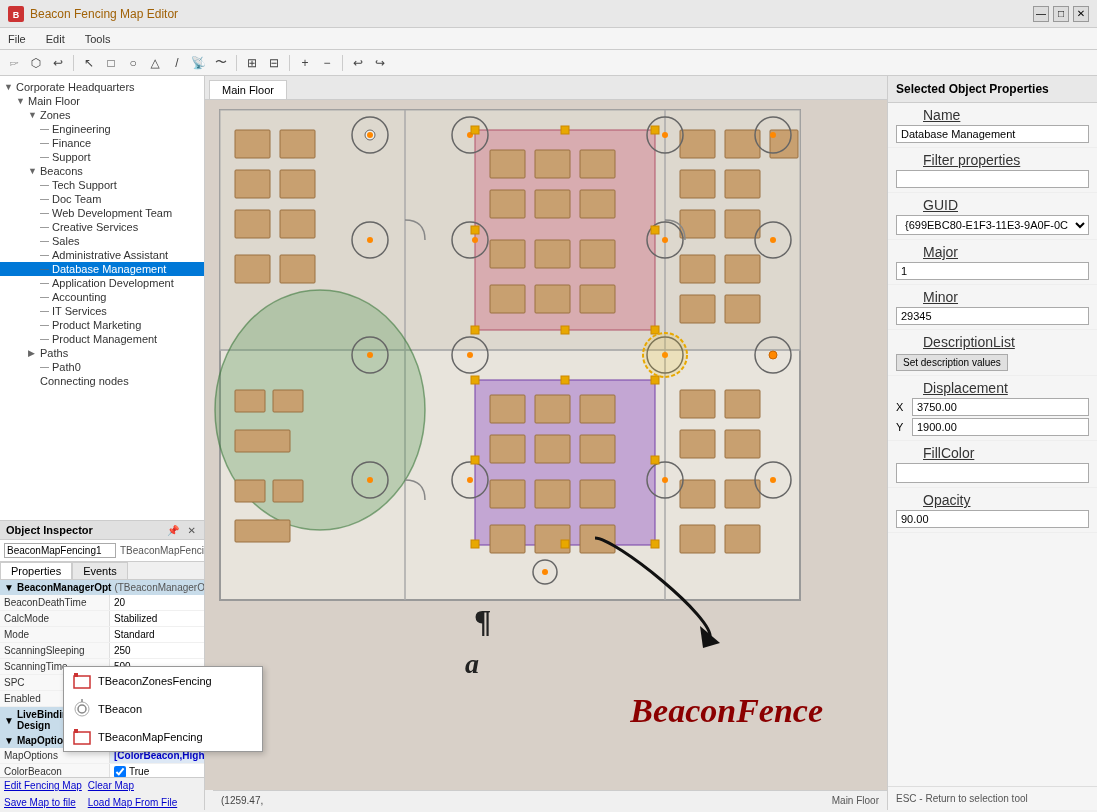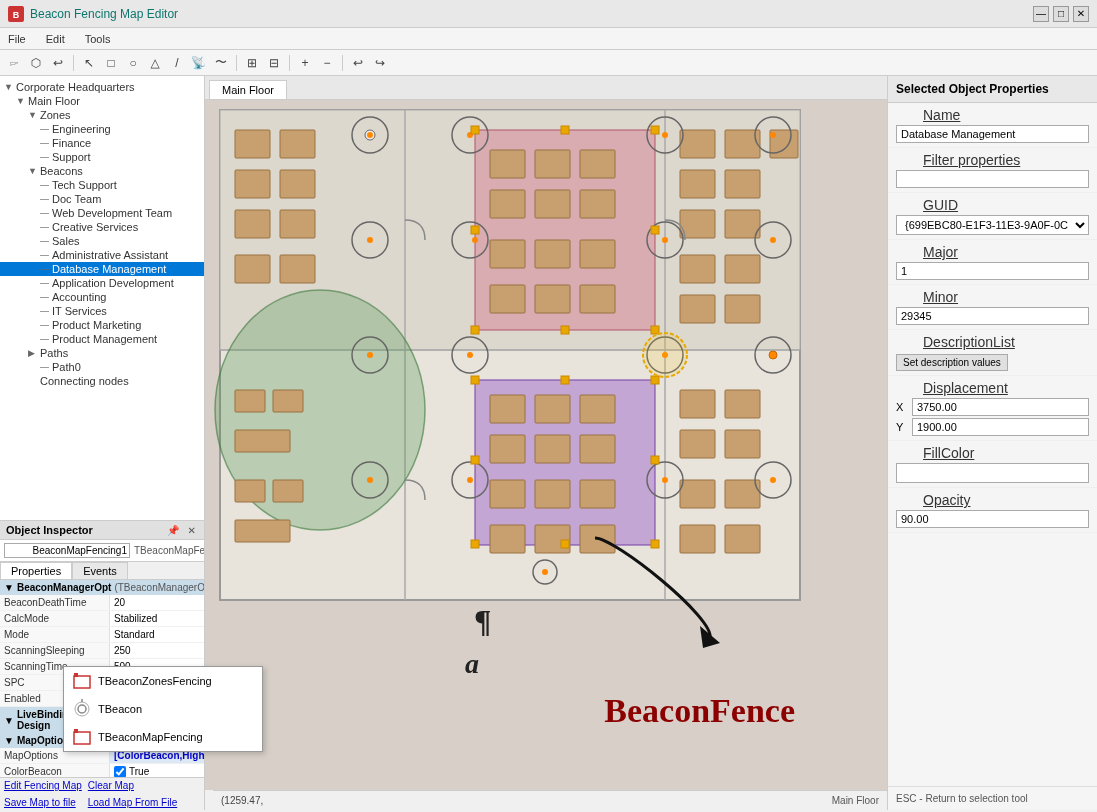--- a/index.html
+++ b/index.html
@@ -2,21 +2,21 @@
 <html><head>
   <meta charset="utf-8">
   <style>
     * { box-sizing: border-box; margin: 0; padding: 0; }
     body { font-family: 'Segoe UI', Tahoma, Geneva, Verdana, sans-serif; font-size: 11px; background: #f0f0f0; overflow: hidden; width: 1097px; height: 812px; }
     
     
     .title-bar { background: #e8e8e8; border-bottom: 1px solid #ccc; display: flex; align-items: center; justify-content: space-between; padding: 4px 8px; height: 28px; }
     .title-bar-left { display: flex; align-items: center; gap: 6px; }
     .title-icon { width: 16px; height: 16px; background: #cc3333; border-radius: 2px; display: flex; align-items: center; justify-content: center; color: white; font-size: 9px; font-weight: bold; }
-    .title-text { font-size: 12px; font-weight: 500; color: #0f766e; }
+    .title-text { font-size: 12px; font-weight: 500; color: #a16207; }
     .title-controls { display: flex; gap: 4px; }
     .title-btn { width: 16px; height: 16px; border: 1px solid #999; background: #ddd; cursor: pointer; font-size: 10px; display: flex; align-items: center; justify-content: center; }
     
     
     .menu-bar { background: #f5f5f5; border-bottom: 1px solid #ccc; display: flex; align-items: center; padding: 2px 4px; height: 22px; gap: 12px; }
     .menu-item { font-size: 11px; color: #333; cursor: pointer; padding: 2px 4px; }
     
     
     .toolbar { background: #f5f5f5; border-bottom: 1px solid #ccc; display: flex; align-items: center; padding: 2px 4px; height: 26px; gap: 2px; }
     .tb-btn { width: 20px; height: 20px; border: 1px solid transparent; background: transparent; cursor: pointer; display: flex; align-items: center; justify-content: center; font-size: 12px; color: #444; }
@@ -247,21 +247,21 @@
 
     <div class="inspector-panel">
       <div class="inspector-header">
         <span class="inspector-title">Object Inspector</span>
         <div class="inspector-controls">
           <span class="inspector-ctrl-btn">📌</span>
           <span class="inspector-ctrl-btn">✕</span>
         </div>
       </div>
       <div class="inspector-selector">
-        <input type="text" class="inspector-select" style="width: 126px; text-align: right;" value="BeaconMapFencing1">
+        <input type="text" class="inspector-select" style="width: 112px;" value="BeaconMapFencing1">
         <span class="inspector-select-type">TBeaconMapFencing</span>
 
       </div>
       <div class="inspector-tabs">
         <div class="inspector-tab active">Properties</div>
         <div class="inspector-tab">Events</div>
       </div>
       <div class="inspector-content">
 
         <div class="prop-group">
@@ -524,21 +524,21 @@
 
       <div style="position:absolute; bottom:130px; left:350px; z-index:10;">
         <svg width="200" height="140" viewBox="0 0 200 140">
           <path d="M 40 20 C 60 20 160 100 155 120" fill="none" stroke="#111" stroke-width="3"></path>
           <polygon points="145,108 165,125 148,130" fill="#111"></polygon>
         </svg>
       </div>
 
       <div style="position:absolute; bottom:150px; left:270px; font-size:32px; font-weight:bold; font-style:italic; color:#222; font-family:Georgia,serif; z-index:5;">¶</div>
       <div style="position:absolute; bottom:110px; left:260px; font-size:28px; font-weight:bold; font-style:italic; color:#222; font-family:Georgia,serif; z-index:5;">a</div>
-      <div style="position:absolute; bottom:60px; right:92px; font-size:34px; color:#8B0000; font-family:Georgia,serif; font-weight:bold; z-index:5;">BeaconFence</div>
+      <div style="position:absolute; bottom:60px; right:64px; font-size:34px; color:#8B0000; font-style:italic; font-family:Georgia,serif; font-weight:bold; z-index:5;">BeaconFence</div>
     </div>
     <div class="status-bar">
       <span class="coord-display">(1259.47,</span>
       <span>Main Floor</span>
     </div>
   </div>
 
   <div class="right-panel">
     <div class="props-header">Selected Object Properties</div>
 

